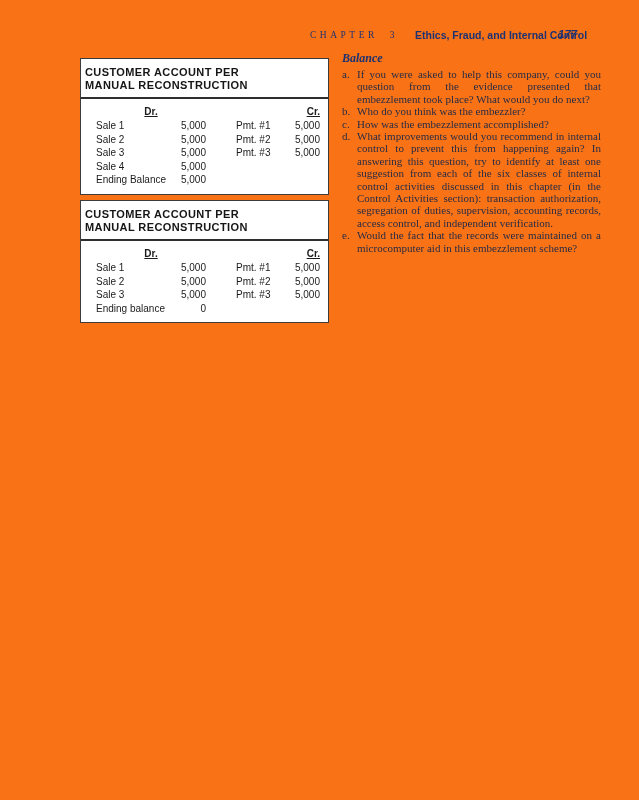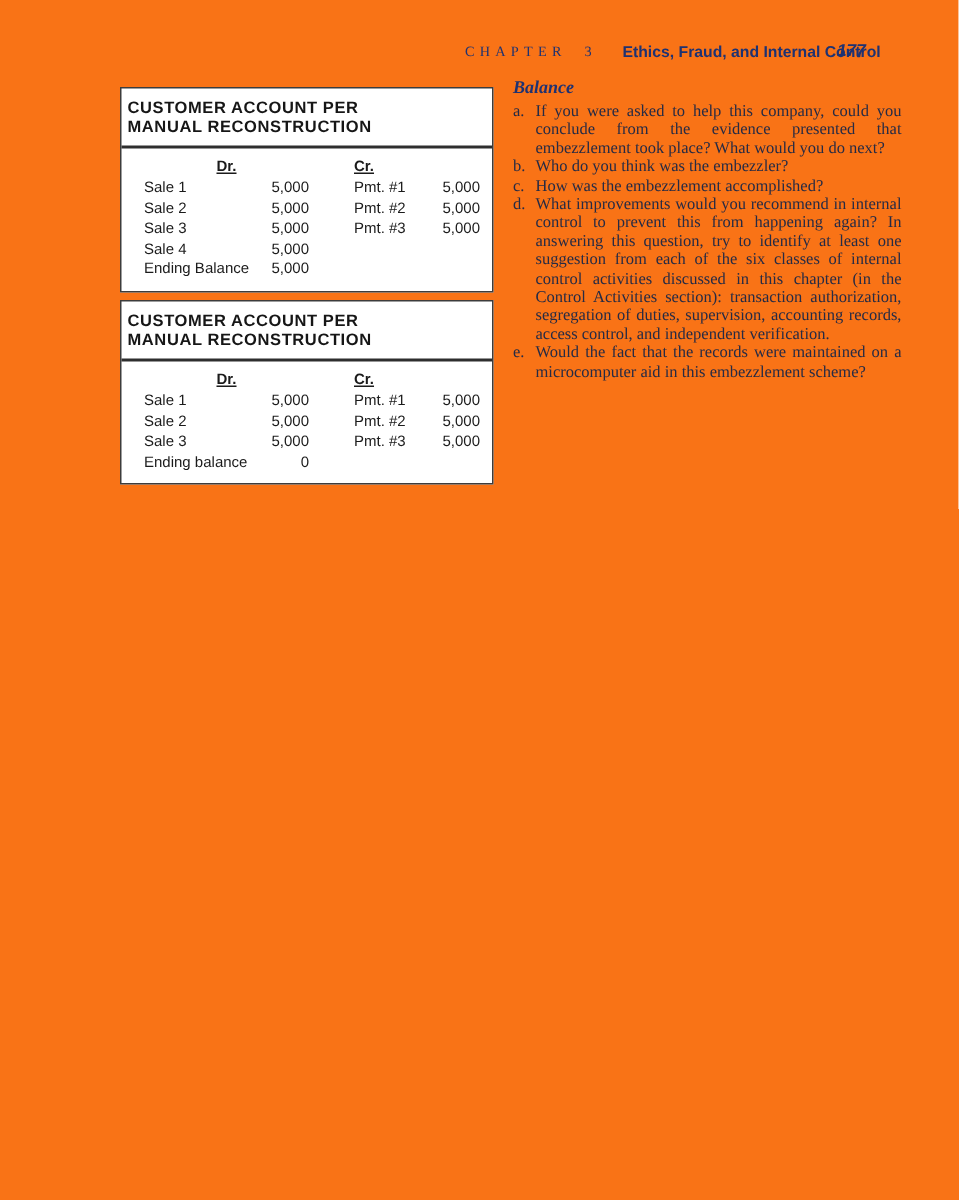--- a/index.html
+++ b/index.html
@@ -101,21 +101,21 @@
     height: 15px;
   }
   .trow-head .dr-head {
     grid-column: 1 / span 2;
     text-align: center;
     font-weight: bold;
     text-decoration: underline;
   }
   .trow-head .cr-head {
     grid-column: 4 / span 2;
-    text-align: left;
+    text-align: right;
     font-weight: bold;
     text-decoration: underline;
   }
 
   
   .required {
     position: absolute;
     left: 342px;
     top: 51px;
     width: 259px;
@@ -232,21 +232,21 @@
         <span class="c-cr-label"></span>
         <span class="c-cr-amount"></span>
       </div>
     </div>
   </div>
 
   <div class="required">
     <h2 class="required-heading">Balance</h2>
     <div class="req-item">
       <span class="req-marker">a.</span>
-      <span class="req-text">If you were asked to help this company, could you conclude from the evidence presented that embezzlement took place? What would you do next?</span>
+      <span class="req-text">If you were asked to help this company, could you question from the evidence presented that embezzlement took place? What would you do next?</span>
     </div>
     <div class="req-item">
       <span class="req-marker">b.</span>
       <span class="req-text">Who do you think was the embezzler?</span>
     </div>
     <div class="req-item">
       <span class="req-marker">c.</span>
       <span class="req-text">How was the embezzlement accomplished?</span>
     </div>
     <div class="req-item">

